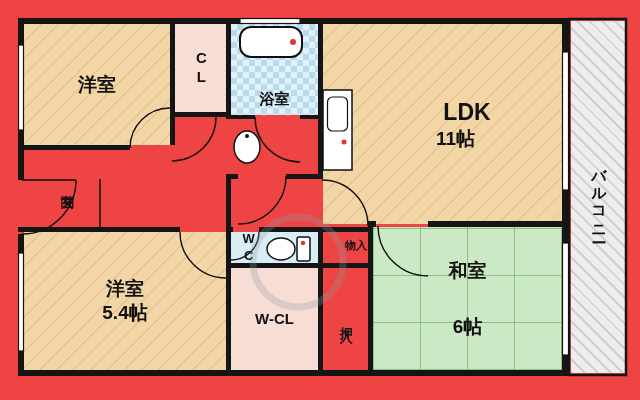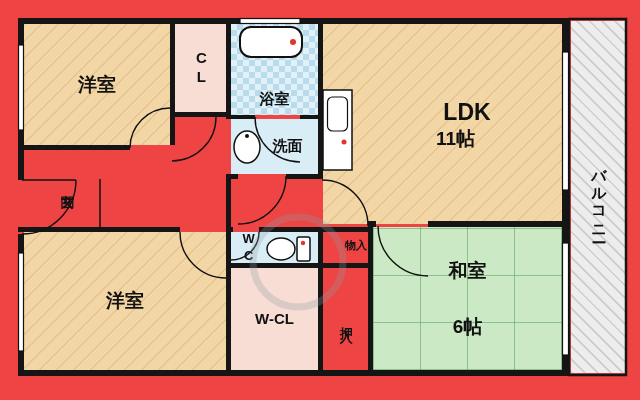--- a/index.html
+++ b/index.html
@@ -57,23 +57,20 @@
   </div>
 
   <div class="room pink" style="left:175px;top:24px;width:51px;height:88px;">
     <span class="v md">CL</span>
   </div>
 
   <div class="room checker md" id="r-bath" style="left:231px;top:24px;width:87px;height:91px;">
     <span>浴室</span>
   </div>
 
-  <div class="room blue md" id="r-senmen" style="left:231px;top:119px;width:87px;height:55px;">
-    <span>洗面</span>
-  </div>
 
   <div class="room wood" id="r-ldk" style="left:323px;top:24px;width:239px;height:200px;">
     <span class="xl">LDK</span>
     <span class="big">11帖</span>
   </div>
 
   <div class="room blue" style="left:231px;top:232px;width:87px;height:31px;">
     <span id="wc-label" class="v sm">WC</span>
   </div>
 
@@ -89,20 +86,21 @@
   <div class="room" style="left:323px;top:268px;width:45px;height:102px;">
     <span class="v sm">押入</span>
   </div>
 
   <div class="room pink md" style="left:231px;top:268px;width:87px;height:102px;align-items:center;">
     <span>W-CL</span>
   </div>
 
   <div class="room wood big" style="left:24px;top:232px;width:202px;height:138px;">
     <span>洋室</span>
+    <span>5.4帖</span>
   </div>
 
   <div class="room hatch" style="left:571px;top:21px;width:55px;height:352px;">
     <span class="v" style="font-size:15px;">バルコニー</span>
   </div>
 
   <span id="genkan-label" class="v sm">玄関</span>
 
   <svg id="overlay" width="640" height="400" viewBox="0 0 640 400">
 

